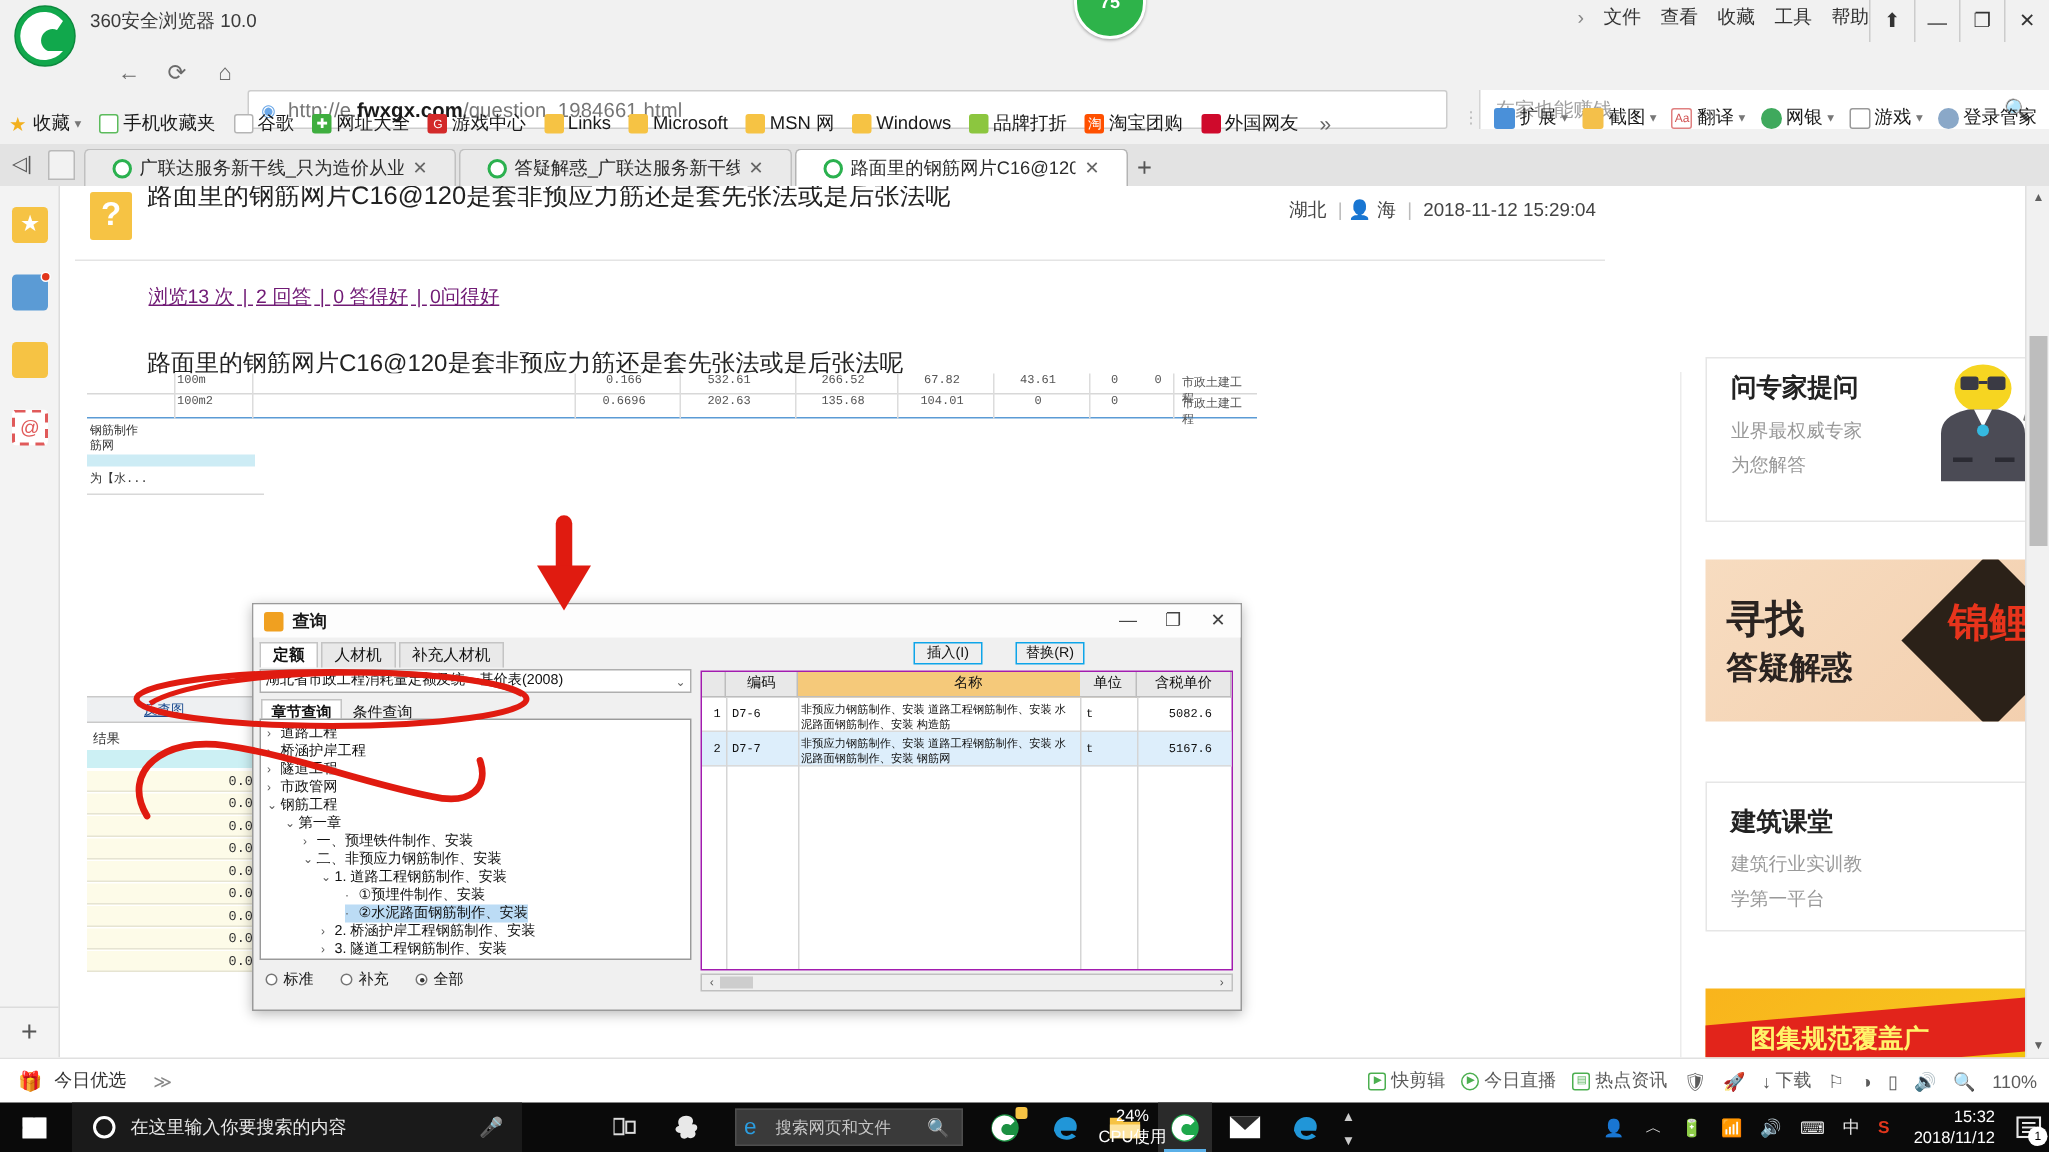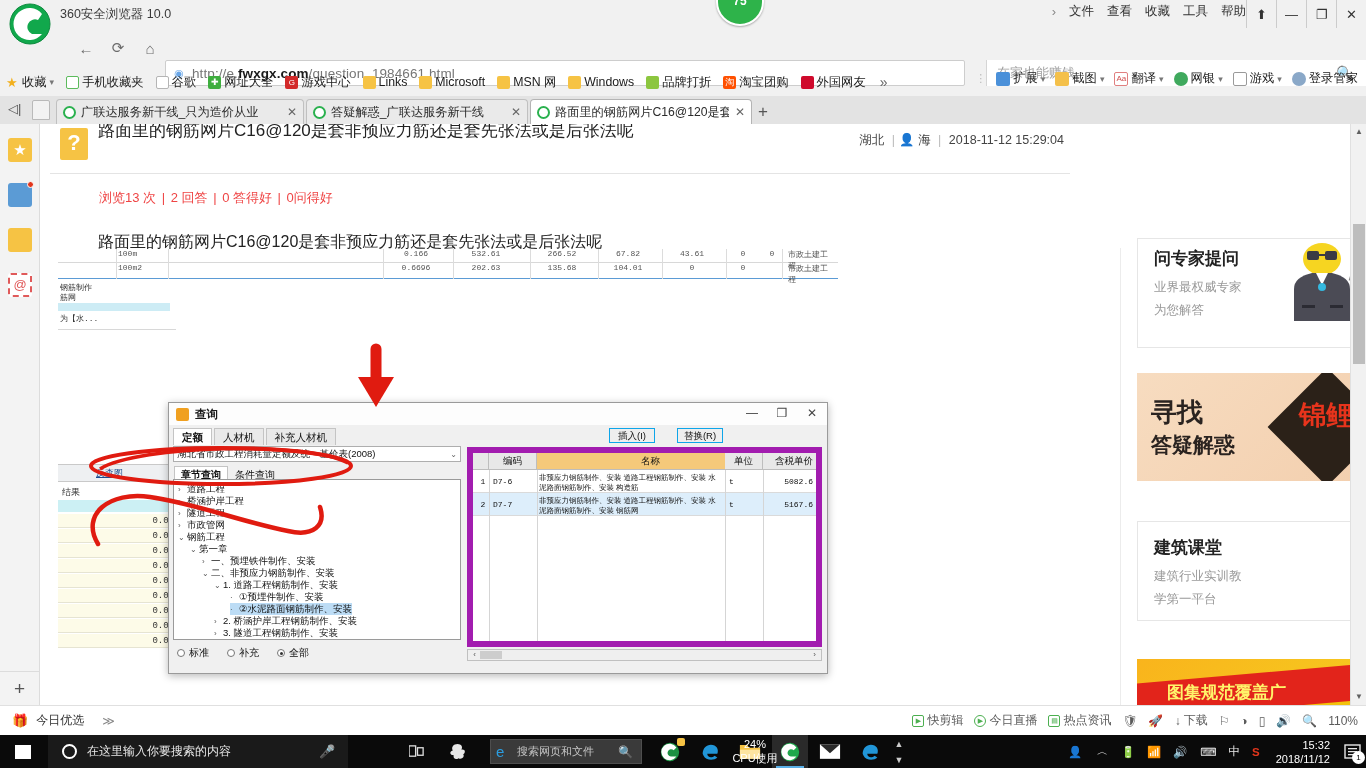--- a/index.html
+++ b/index.html
@@ -70,21 +70,21 @@
   .tbi .sq { width:14px; height:14px; border-radius:2px; flex:0 0 auto; }
   .dots { letter-spacing:0; color:#bbb; font-size:11px; padding-right:4px; }
 
   
   .tabstrip { position:absolute; left:0; top:96px; width:1366px; height:28px; background:#e3e3e3; }
   .tabnav { position:absolute; left:8px; top:5px; font-size:13px; color:#555; }
   .tabmini { position:absolute; left:32px; top:4px; width:18px; height:20px;
     border:1px solid #b9b9b9; background:#f2f2f2; border-radius:2px 2px 0 0;}
   .tab { position:absolute; top:3px; height:25px; border:1px solid #c0c0c0; border-bottom:none;
     border-radius:4px 4px 0 0; background:#eaeaea; display:flex; align-items:center;
-    padding:0 6px; font-size:12.2px; color:#2b2b2b; overflow:hidden; }
+    padding:0 18px; font-size:12.2px; color:#2b2b2b; overflow:hidden; }
   .tab.active { background:#fff; border-color:#b4b4b4; }
   .tab .fav { width:13px; height:13px; border-radius:50%; background:#fff;
     border:2px solid #2bb14f; margin-right:5px; flex:0 0 auto; }
   .tab .lbl { flex:1; overflow:hidden; text-overflow:clip; white-space:nowrap; }
   .tab .x { margin-left:6px; color:#666; font-size:12px; }
   .tabplus { position:absolute; top:6px; font-size:17px; color:#555; }
 
   
   .rail { position:absolute; left:0; top:124px; width:40px; height:581px; background:#f3f3f3;
     border-right:1px solid #dcdcdc; }
@@ -108,21 +108,21 @@
     border-bottom:1px solid #e4e4e4; }
   .qmark { position:absolute; left:10px; top:2px; width:28px; height:32px; background:#f6c344;
     color:#fff; font-size:22px; text-align:center; line-height:30px; font-weight:bold;
     border-radius:2px; }
   .qtitle-clip { position:absolute; left:48px; top:-8px; width:620px; height:46px;
     overflow:hidden; font-size:17px; color:#222; line-height:25px; }
   .qmeta { position:absolute; right:6px; top:6px; font-size:12.5px; color:#444; }
   .qmeta .sep { color:#bbb; margin:0 4px; }
   .qmeta .uic { color:#4a8fd8; }
 
-  .qstats { position:absolute; left:58px; top:65px; font-size:13px; color:#ef4444; }
+  .qstats { position:absolute; left:58px; top:65px; font-size:13px; color:#701a75;text-decoration:underline; }
   .qstats span { margin:0 1px; }
   .qsub { position:absolute; left:58px; top:108px; font-size:16px; color:#222; }
 
   
   .shot { position:absolute; left:18px; top:125px; width:780px; height:425px; background:#fff; }
 
   
   .sheet { position:absolute; left:0; top:0; width:780px; height:425px; background:#fff;
     font-family:"Liberation Mono","DejaVu Sans Mono",monospace; font-size:8px; color:#555; }
   .srow { position:absolute; left:0; width:780px; border-bottom:1px solid #d8d8d8; }
@@ -172,21 +172,21 @@
     color:#111; align-items:center; }
   .radios label { display:flex; align-items:center; gap:4px; }
   .rd { width:8px; height:8px; border:1px solid #777; border-radius:50%; background:#fff;
     display:inline-block; position:relative; }
   .rd.on::after { content:""; position:absolute; left:1.5px; top:1.5px; width:3px; height:3px;
     background:#333; border-radius:50%; }
 
   .dbtn { position:absolute; top:25px; height:15px; border:1px solid #0ea5e9; background:#eee;
     font-size:9.5px; text-align:center; line-height:13px; color:#111; }
   .grid { position:absolute; left:298px; top:44px; width:355px; height:200px; background:#fff;
-    border:6px solid #a21caf; overflow:hidden; }
+    border:1px solid #a21caf; overflow:hidden; }
   .gh { position:absolute; top:0; height:17px; background:#e8e8e8; border-right:1px solid #bdbdbd;
     border-bottom:1px solid #bdbdbd; font-size:9.5px; text-align:center; line-height:16px; color:#111; }
   .gh.nm { background:#f5c97a; }
   .gr { position:absolute; width:355px; border-bottom:1px solid #dadada; }
   .gr.on { background:#ddeefb; }
   .gc { position:absolute; font-size:8px; color:#111; line-height:10px; overflow:hidden;
     font-family:"Liberation Mono","DejaVu Sans Mono",monospace; }
   .gc.cn { font-family:"Liberation Sans",sans-serif; font-size:7.5px; }
   .hscroll { position:absolute; left:298px; top:246px; width:355px; height:12px; background:#efefef;
     border:1px solid #c0c0c0; }

